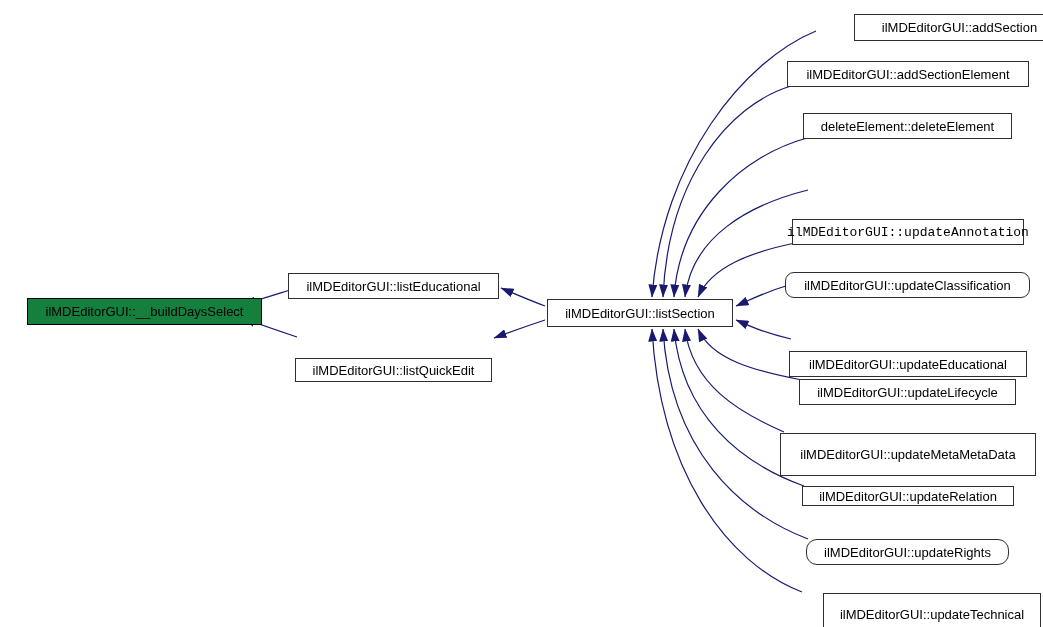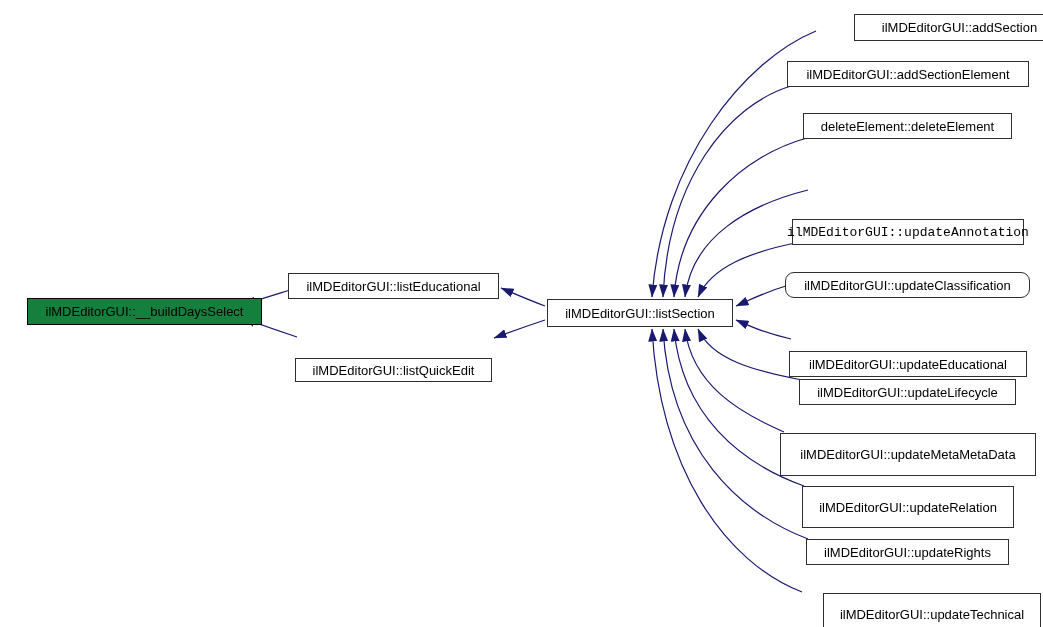--- a/index.html
+++ b/index.html
@@ -49,22 +49,22 @@
   .n-listSection          { left: 547px; top: 299px; width: 186px; height: 28px; }
   .n-addSection           { left: 813px; top:   14px; width: 211px; height: 27px; margin-left: 41px; }
   .n-addSectionElement    { left: 787px; top:  61px; width: 242px; height: 26px; }
   .n-deleteElement        { left: 803px; top: 113px; width: 209px; height: 26px; }
   .n-deleteSection        { left: 805px; top: 166px; width: 205px; height: 26px; }
   .n-updateAnnotation     { left: 792px; top: 219px; width: 232px; height: 26px; font-family: Liberation Mono, monospace; }
   .n-updateClassification { left: 785px; top: 272px; width: 245px; height: 26px; border-radius: 9px; }
   .n-updateEducational    { left: 789px; top: 320px; width: 238px; height: 26px; margin-top: 31px; }
   .n-updateLifecycle      { left: 799px; top: 379px; width: 217px; height: 26px; }
   .n-updateMetaMetaData   { left: 780px; top: 433px; width: 256px; height: 43px; }
-  .n-updateRelation       { left: 802px; top: 486px; width: 212px; height: 42px; }
-  .n-updateRights         { left: 806px; top: 539px; width: 203px; height: 26px; }
+  .n-updateRelation       { left: 802px; top: 486px; width: 212px; height: 20px; }
+  .n-updateRights         { left: 806px; top: 539px; width: 203px; height: 26px; border-radius: 11px; }
   .n-updateTechnical      { left: 823px; top: 593px; width: 218px; height: 42px; }
 </style>
 </head>
 <body>
 
 <div id="canvas">
 
   <svg id="edge-layer" viewBox="0 0 1043 627" xmlns="http://www.w3.org/2000/svg">
     <defs>
       <marker id="arrow" markerWidth="13" markerHeight="9" refX="12.5" refY="4.5" orient="auto" markerUnits="userSpaceOnUse">

